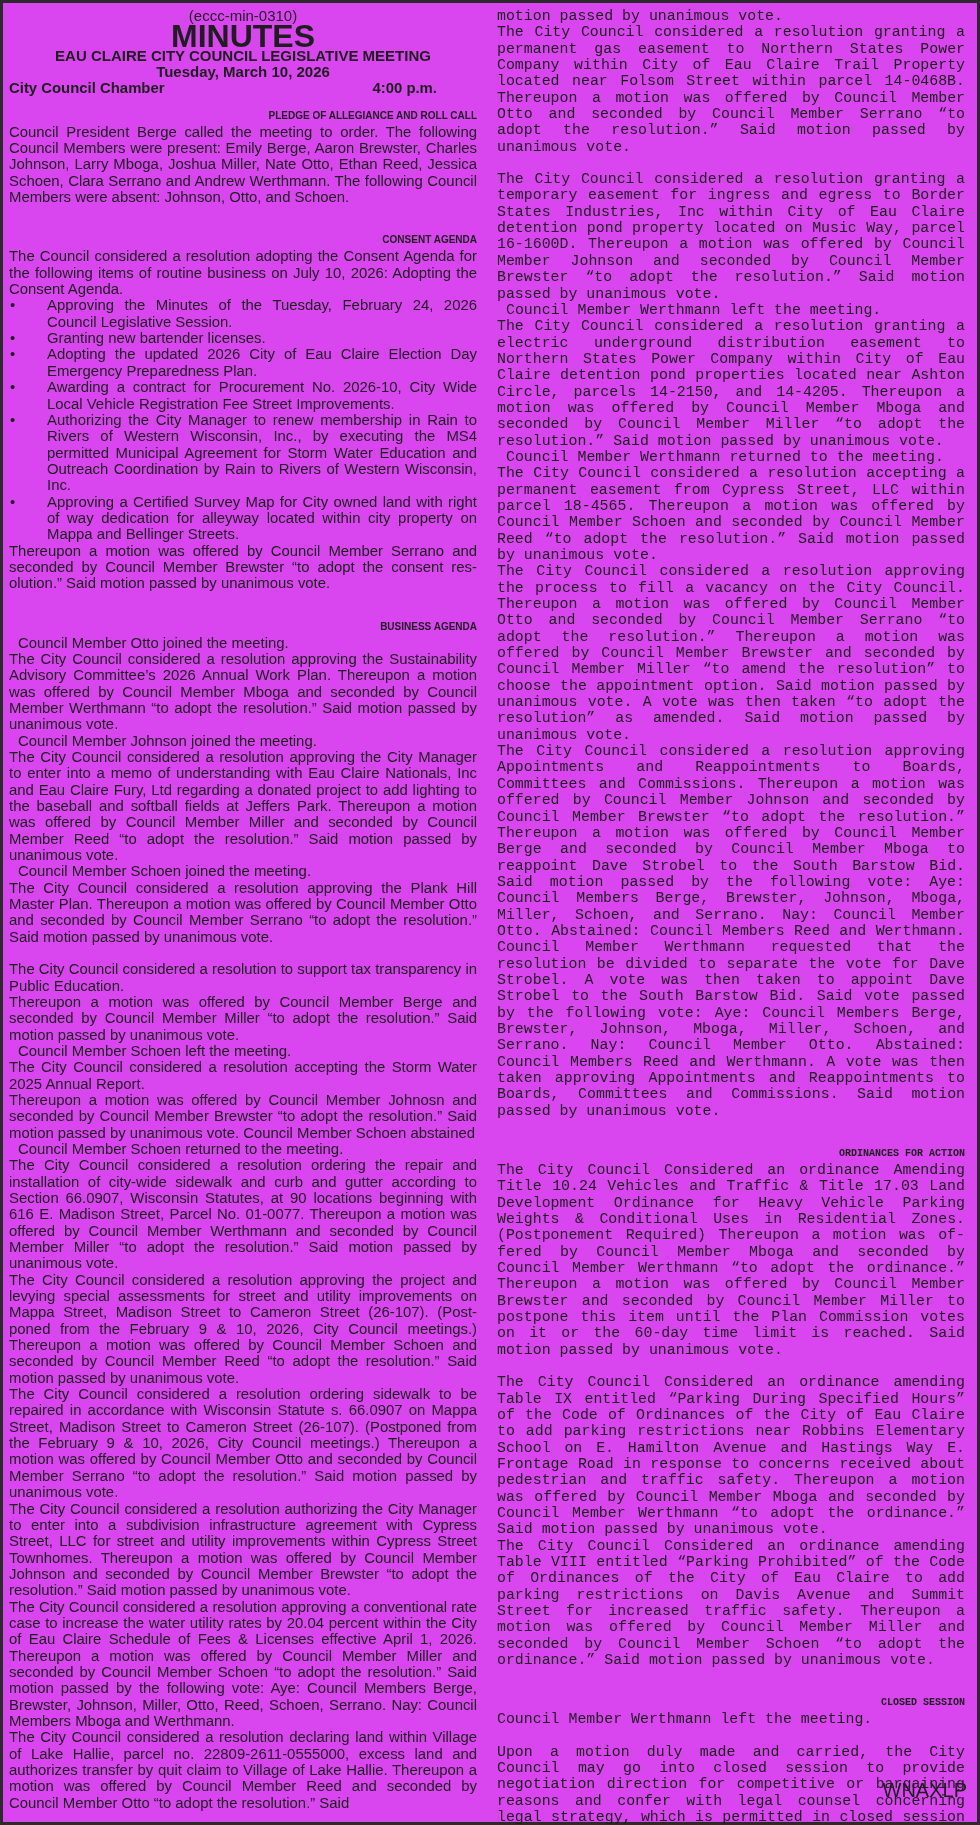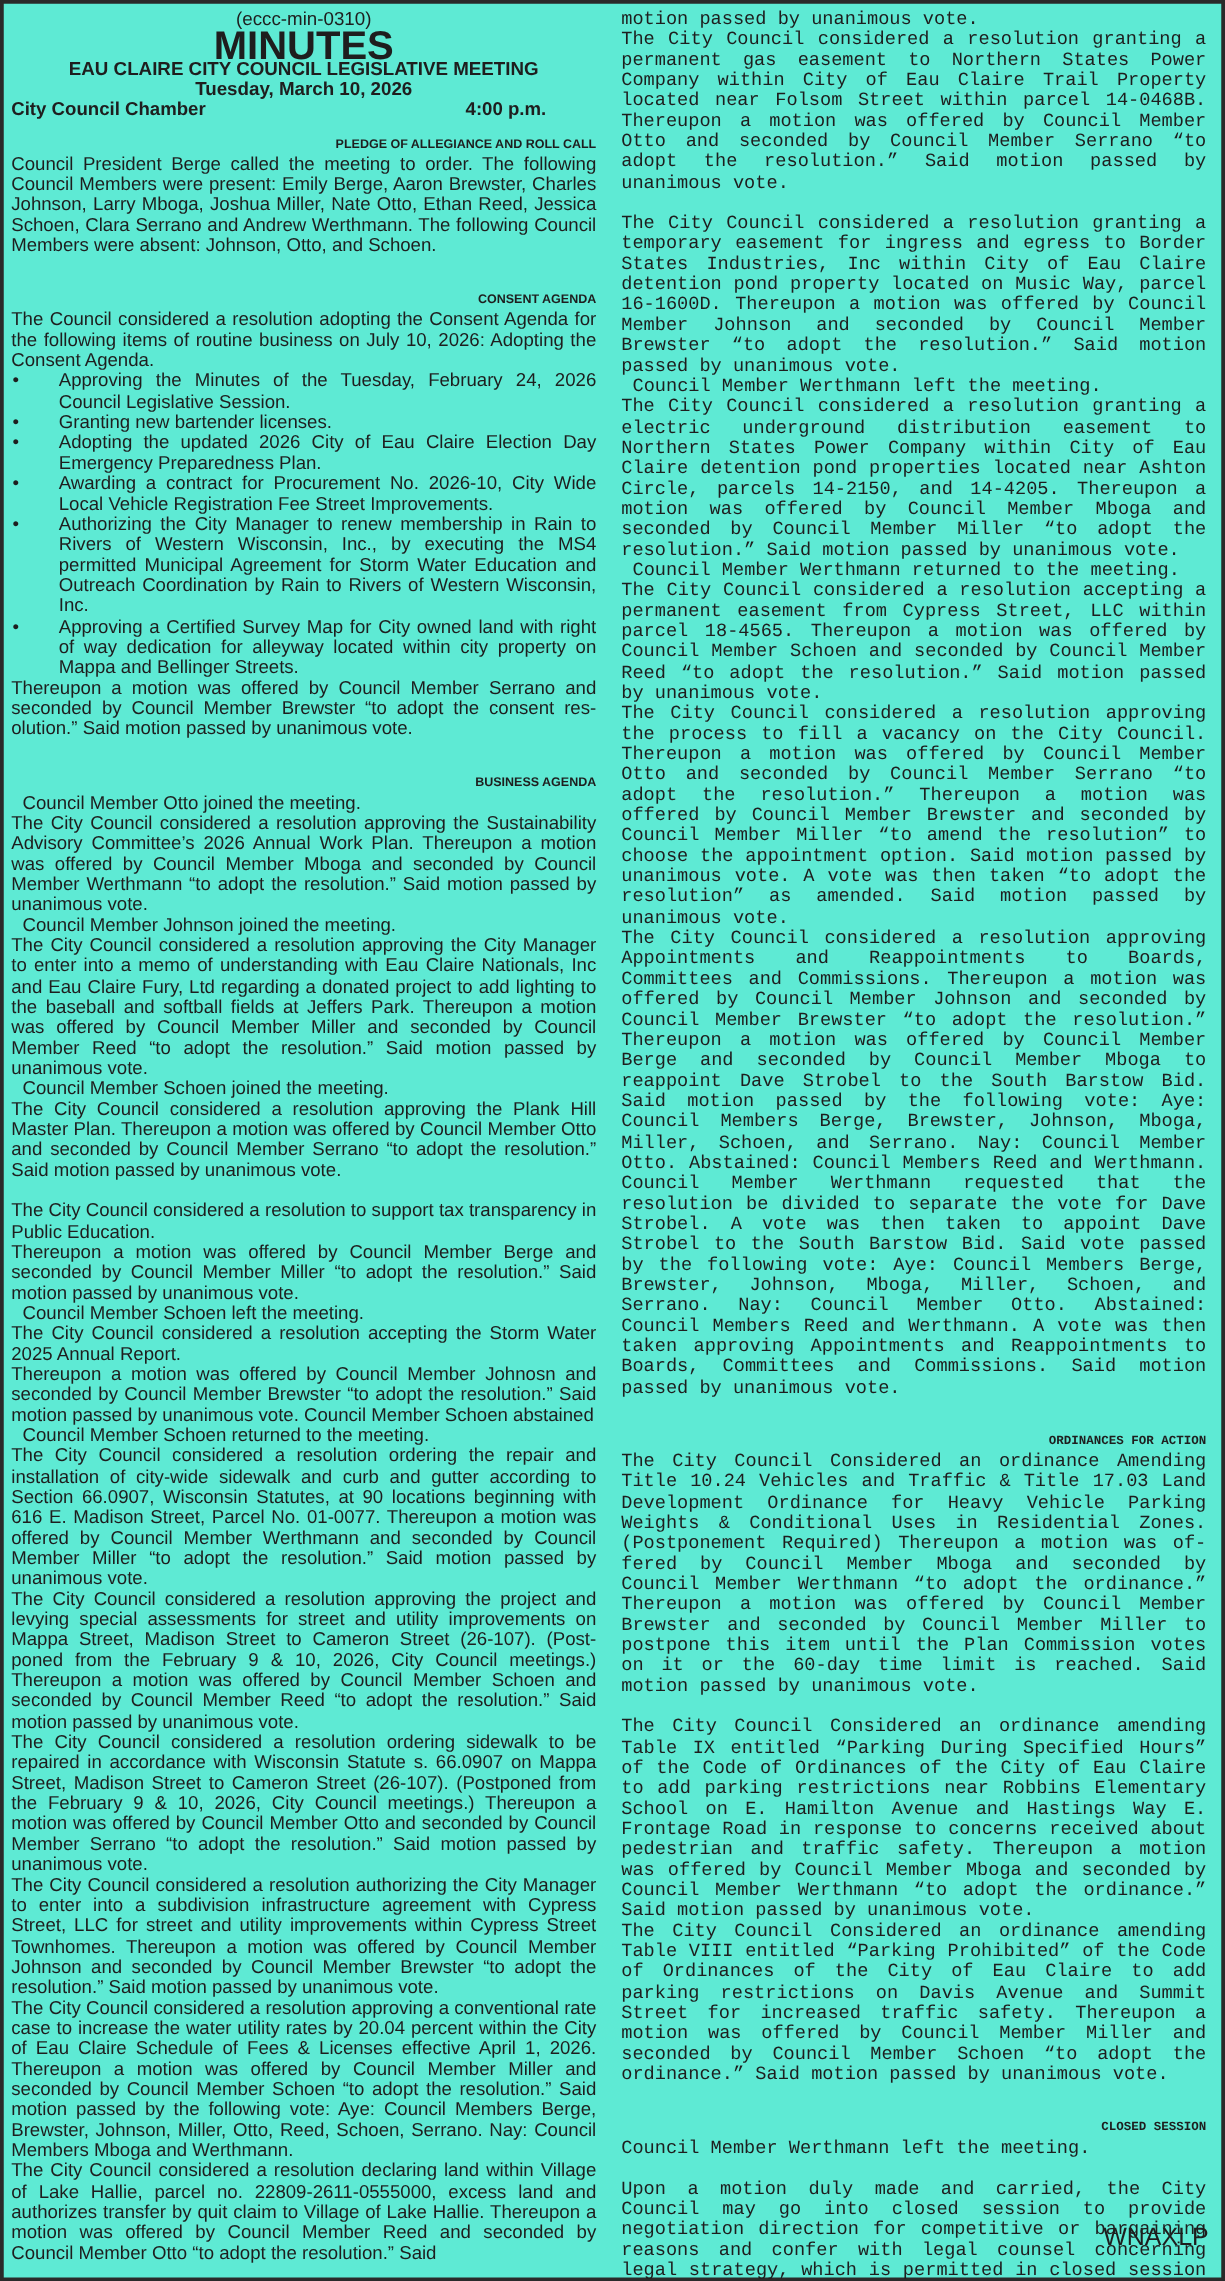--- a/index.html
+++ b/index.html
@@ -2,21 +2,21 @@
 <html><head>
 <meta charset="utf-8">
 <style>
   html, body { margin: 0; padding: 0; background: #ffffff; }
   body { width: 980px; height: 1825px; overflow: hidden; }
   .notice {
     position: relative;
     box-sizing: border-box;
     width: 980px; height: 1825px;
     border: 3px solid #2a2a2a;
-    background: #5eead4;
+    background: #d946ef;
     color: #1e1e1e;
     font-family: "Liberation Sans", sans-serif;
     font-size: 14.9px;
     line-height: 16.35px;
     display: flex;
     padding: 5px 6px 0 6px;
   }
   .col { box-sizing: border-box; text-align: justify; hyphens: manual; }
   .col-left { width: 478px; padding-right: 10px; }
   .col-right { width: 478px; padding-left: 10px; margin-left: 0; font-family: Liberation Mono, monospace; }

